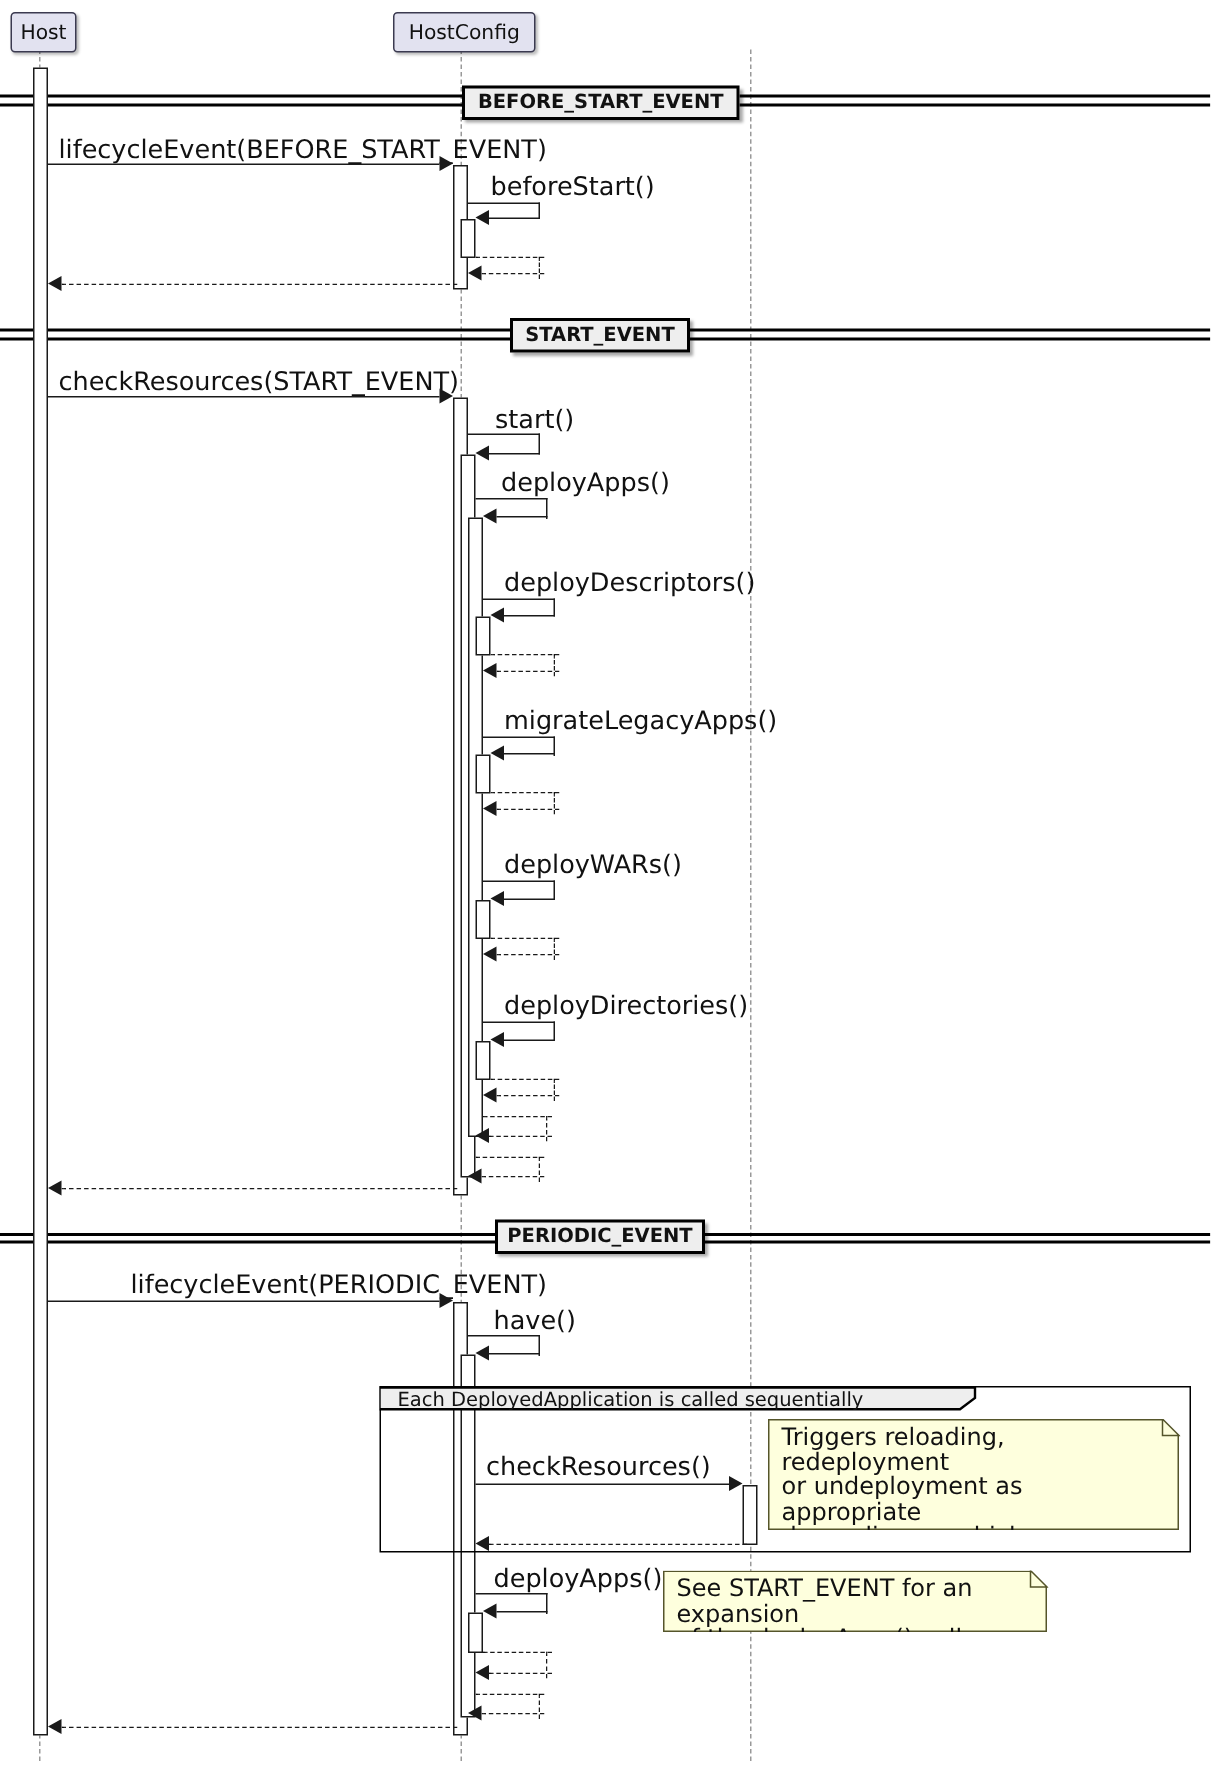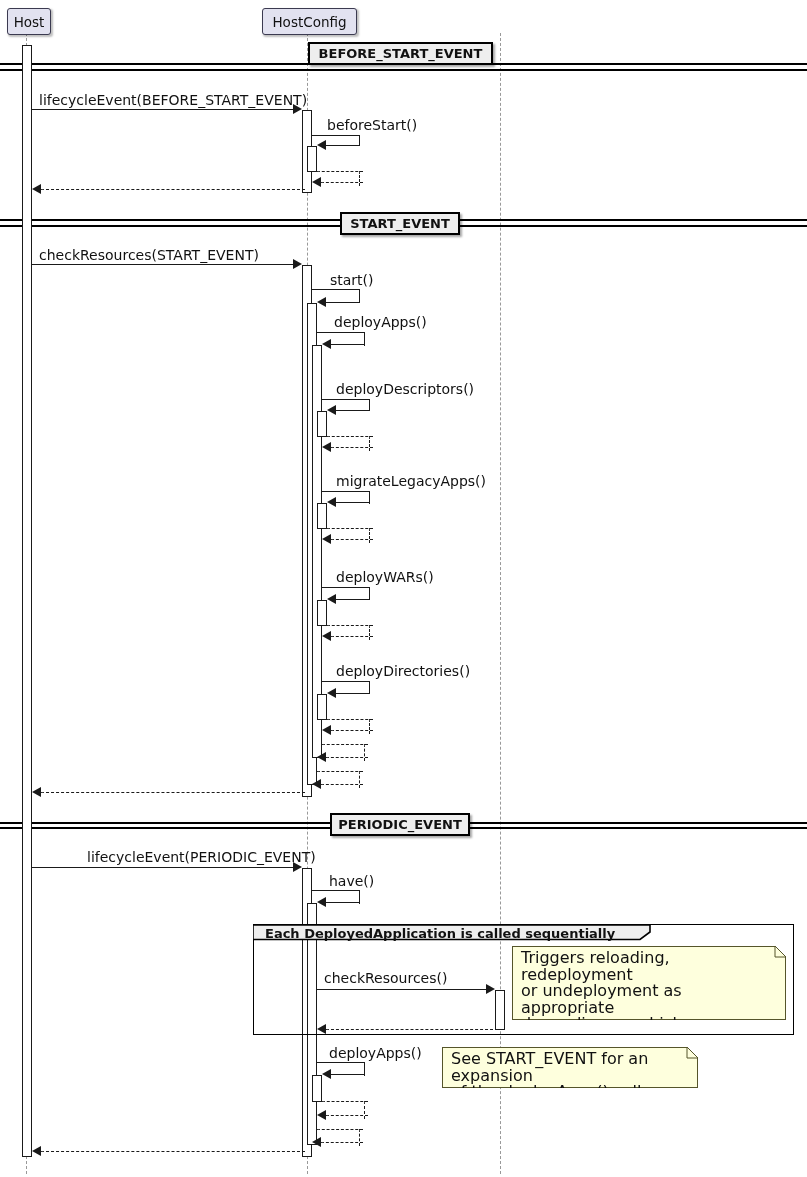--- a/index.html
+++ b/index.html
@@ -10,33 +10,33 @@
   
   .bar{position:absolute;width:10px;background:#fff;border:1.3px solid #1a1a1a;box-sizing:border-box;}
   
   .hl{position:absolute;height:0;border-top:1.4px solid #1a1a1a;}
   .vl{position:absolute;width:0;border-left:1.4px solid #1a1a1a;}
   .d{border-top-style:dashed;border-left-style:dashed;}
   
   .aR{position:absolute;width:0;height:0;border:5px solid transparent;border-right:0;border-left:9px solid #1a1a1a;}
   .aL{position:absolute;width:0;height:0;border:5px solid transparent;border-left:0;border-right:9px solid #1a1a1a;}
   
-  .mlab{position:absolute;font-size:14px;white-space:nowrap;line-height:16px;}
+  .mlab{position:absolute;font-size:17px;white-space:nowrap;line-height:16px;}
   
   .pbox{position:absolute;background:#E2E2F0;border:1px solid #3b3a50;border-radius:3px;
         display:flex;align-items:center;justify-content:center;font-size:13.5px;
         box-shadow:1.5px 1.5px 2px rgba(0,0,0,.25);}
   
   .divline{position:absolute;left:0;width:807px;height:2px;background:#000;}
   .divbox{position:absolute;background:#EEEEEE;border:2px solid #000;box-sizing:border-box;
           display:flex;align-items:center;justify-content:center;font-weight:bold;font-size:13px;
           box-shadow:2px 2px 2px rgba(0,0,0,.35);}
   
   .frame{position:absolute;border:1.6px solid #000;box-sizing:border-box;}
-  .framelabel{position:absolute;font-weight:bold;font-size:13px;white-space:nowrap;line-height:15px;}
+  .framelabel{position:absolute;font-weight:normal;font-size:13px;white-space:nowrap;line-height:15px;}
   
   .note{position:absolute;background:#FEFFDD;border:1px solid #55552a;font-size:16px;line-height:16.5px;
         padding:3px 8px;white-space:pre-line;box-sizing:border-box;
         clip-path:polygon(0 0,calc(100% - 11px) 0,100% 11px,100% 100%,0 100%);}
   .fold{position:absolute;}
 </style>
 </head>
 <body>
 
 <div id="canvas">
@@ -63,21 +63,21 @@
   <div class="bar" style="left:317px;top:411px;height:26px;"></div>
   <div class="bar" style="left:317px;top:503px;height:26px;"></div>
   <div class="bar" style="left:317px;top:600px;height:26px;"></div>
   <div class="bar" style="left:317px;top:694px;height:26px;"></div>
 
   <div class="bar" style="left:302px;top:868px;height:289px;"></div>
   <div class="bar" style="left:307px;top:903px;height:242px;"></div>
   <div class="bar" style="left:312px;top:1075px;height:27px;"></div>
   <div class="bar" style="left:495px;top:990px;height:40px;"></div>
 
-  <div class="divbox" style="left:308px;top:42px;width:185px;height:23px;text-align:right;">
+  <div class="divbox" style="left:308px;top:57px;width:185px;height:23px;text-align:right;">
     <span>BEFORE_START_EVENT</span>
   </div>
 
   <div class="mlab" style="left:39px;top:92px;">lifecycleEvent(BEFORE_START_EVENT)</div>
   <div class="hl" style="left:32px;top:109px;width:261px;"></div>
   <div class="aR" style="left:293px;top:104px;"></div>
 
   <div class="mlab" style="left:327px;top:117px;">beforeStart()</div>
   <div class="hl" style="left:312px;top:135px;width:48px;"></div>
   <div class="vl" style="left:359px;top:135px;height:11px;"></div>

